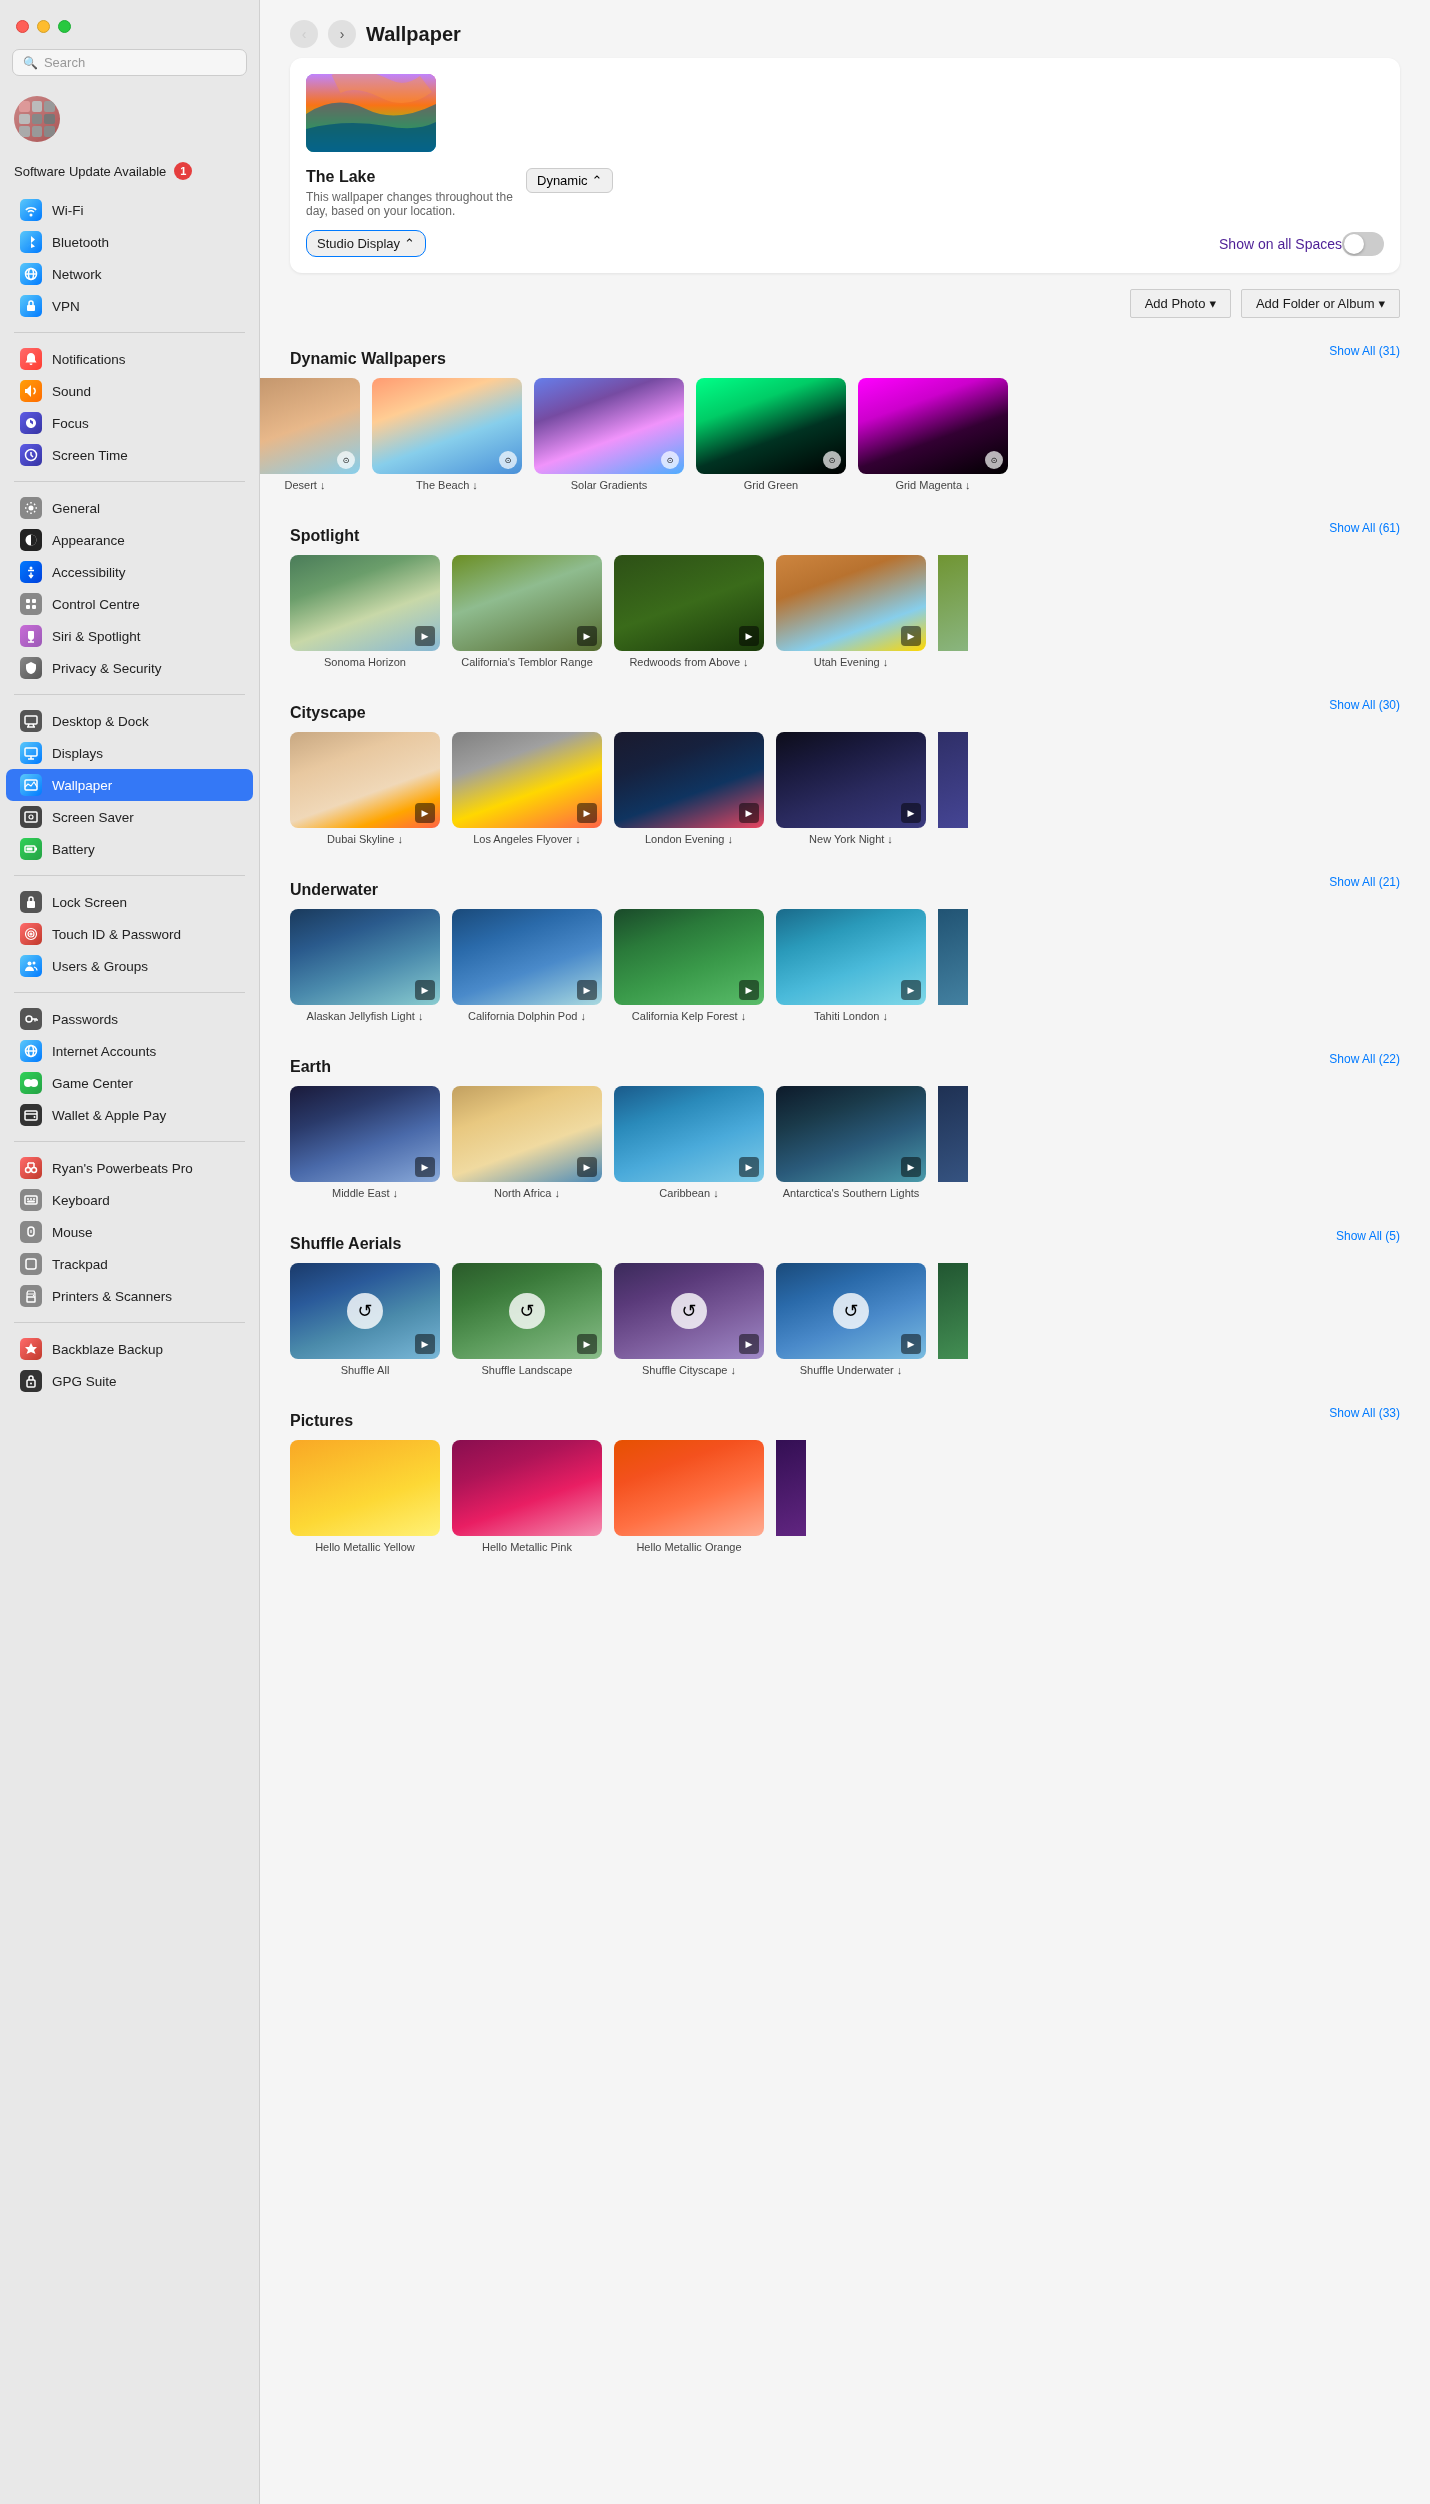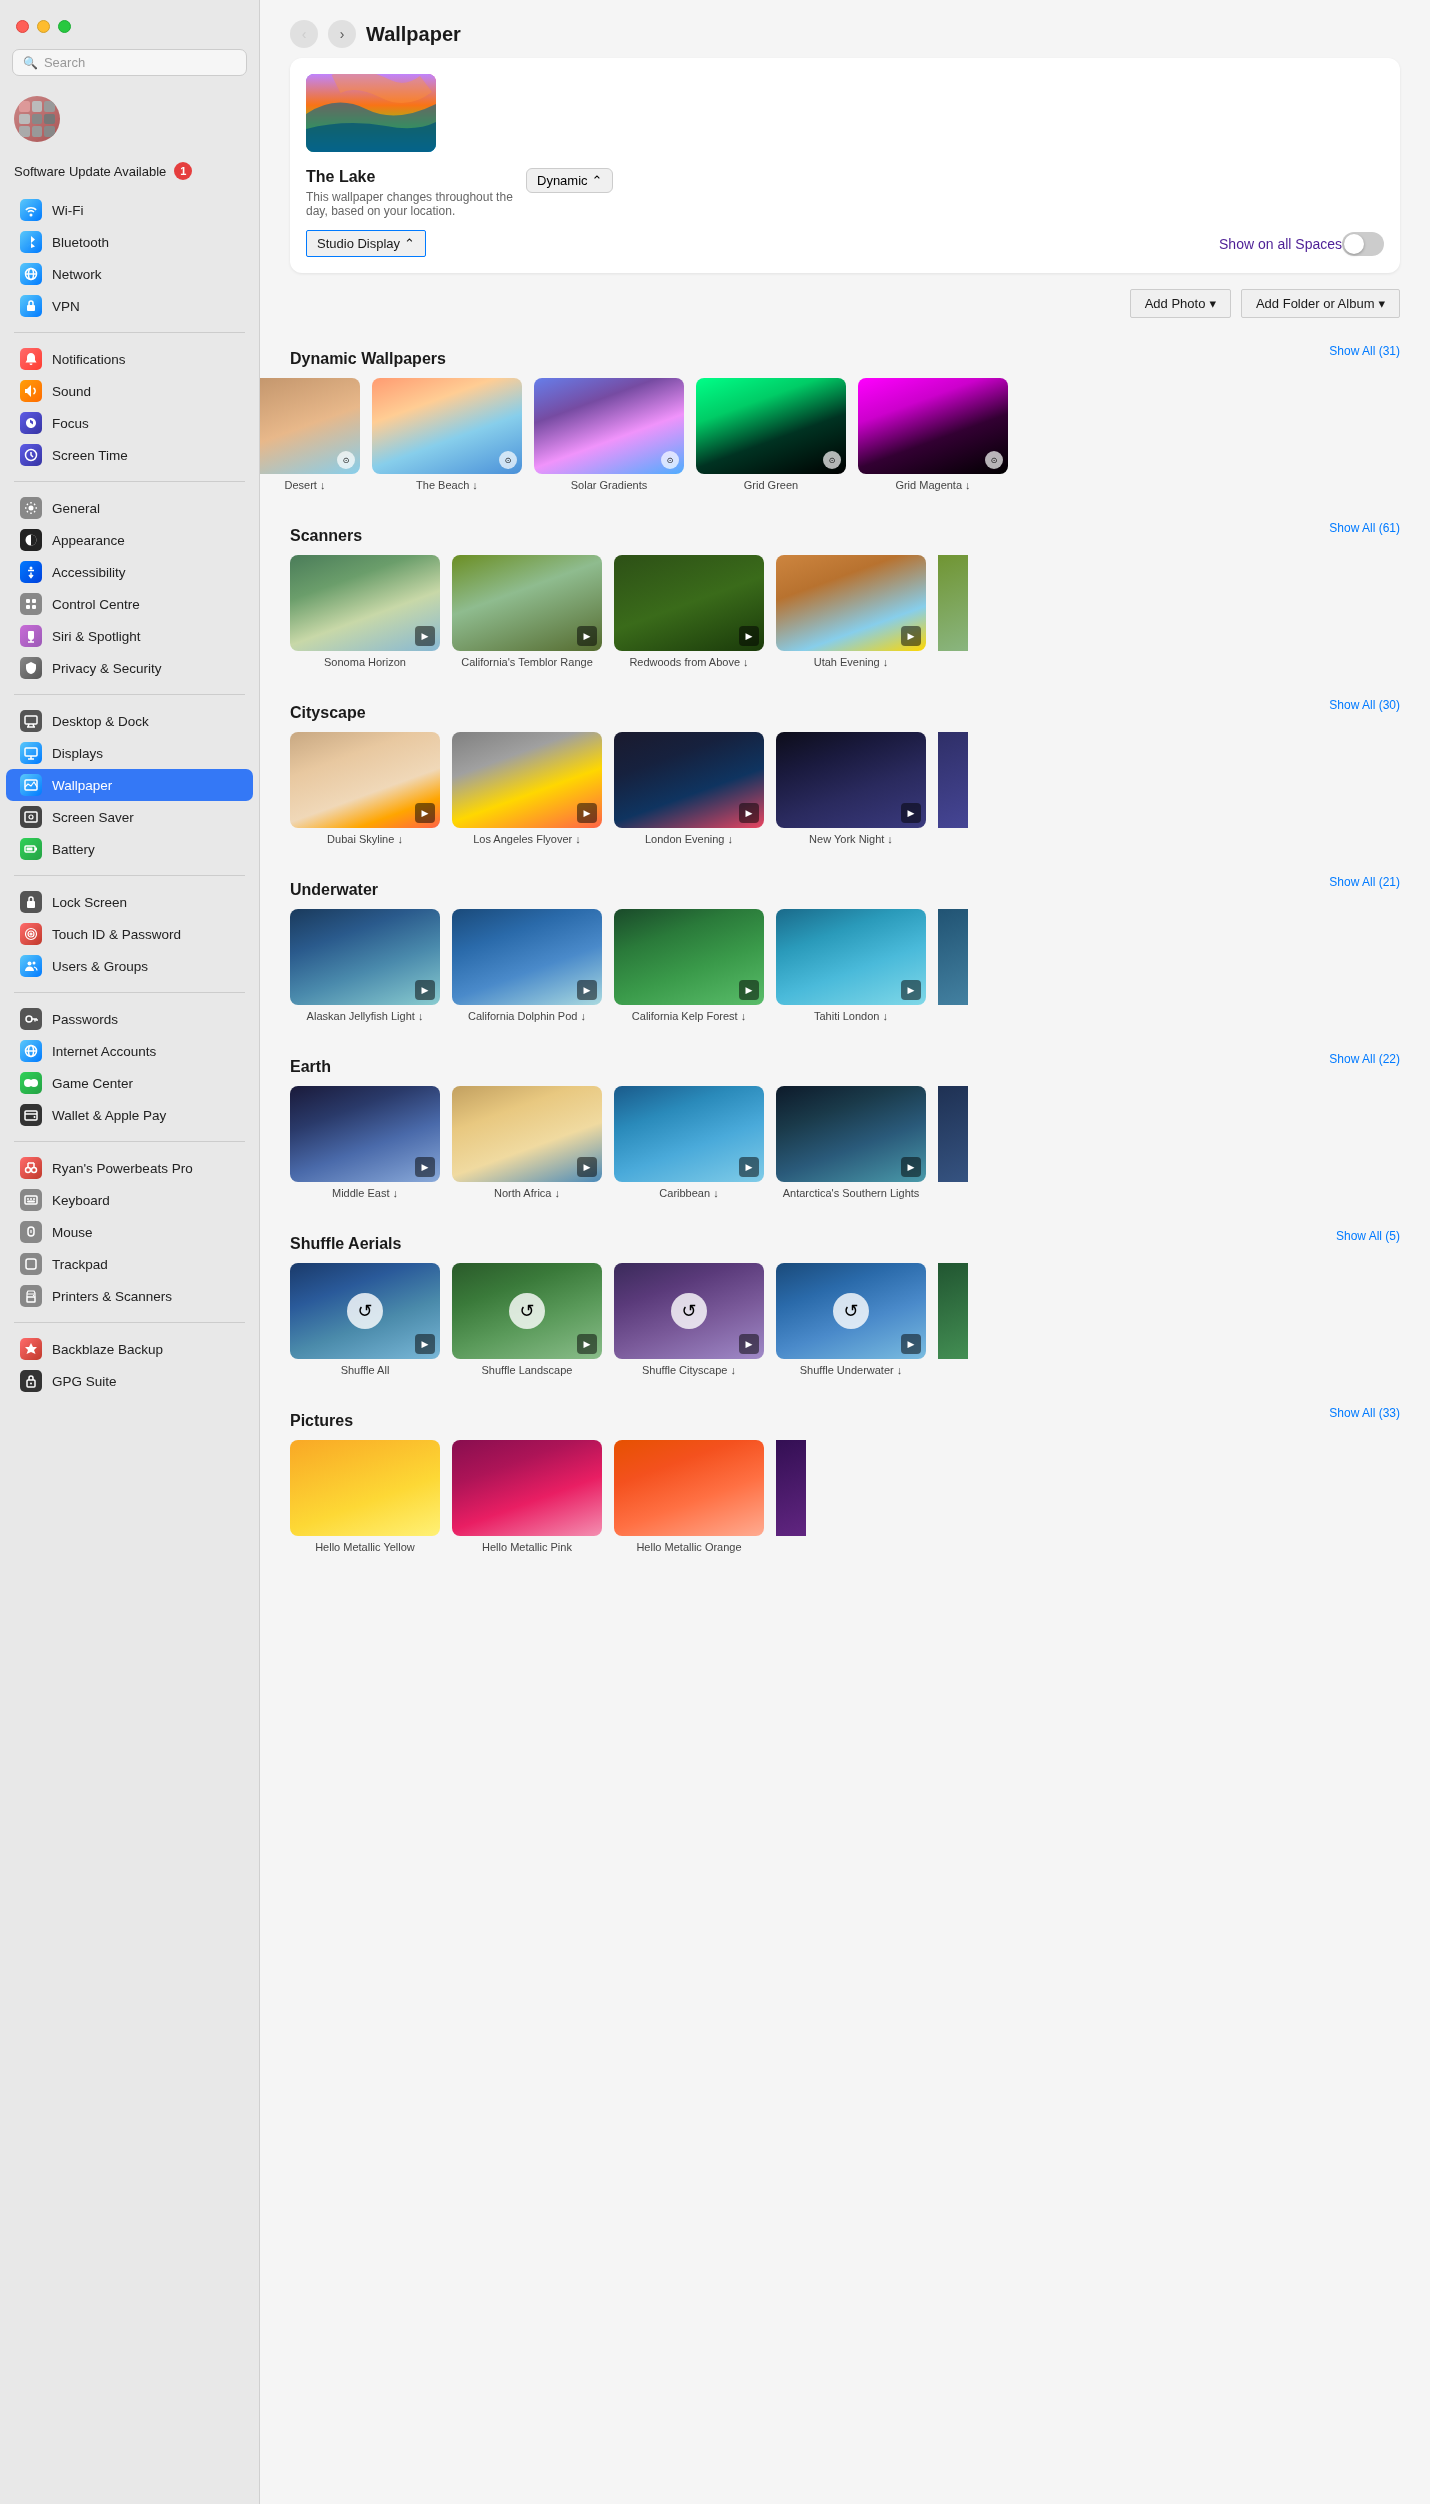--- a/index.html
+++ b/index.html
@@ -233,21 +233,21 @@
     }
 
     .display-row {
       display: flex;
       justify-content: space-between;
       align-items: center;
     }
     .display-select {
       background: #f0f0f0;
       border: 1px solid #007aff;
-      border-radius: 2px;
+      border-radius: 10px;
       padding: 5px 10px;
       font-size: 13px;
       display: flex; align-items: center; gap: 4px;
       cursor: pointer;
       color: #1a1a1a;
     }
     .spaces-toggle-row {
       display: flex;
       align-items: center;
       font-size: 14px;
@@ -906,21 +906,21 @@
           <div class="wallpaper-tile tile-gridmagenta">
             <div class="dynamic-badge">⊙</div>
           </div>
           <span class="wallpaper-label">Grid Magenta ↓</span>
         </div>
       </div>
     </div>
 
     <div class="gallery-section">
       <div class="section-header">
-        <span class="section-title">Scanners</span>
+        <span class="section-title">Spotlight</span>
         <span class="show-all-link">Show All (61)</span>
       </div>
       <div class="wallpaper-grid">
         <div class="wallpaper-item">
           <div class="wallpaper-tile tile-sonoma">
             <div class="tile-badge">▶</div>
           </div>
           <span class="wallpaper-label">Sonoma Horizon</span>
         </div>
         <div class="wallpaper-item">

